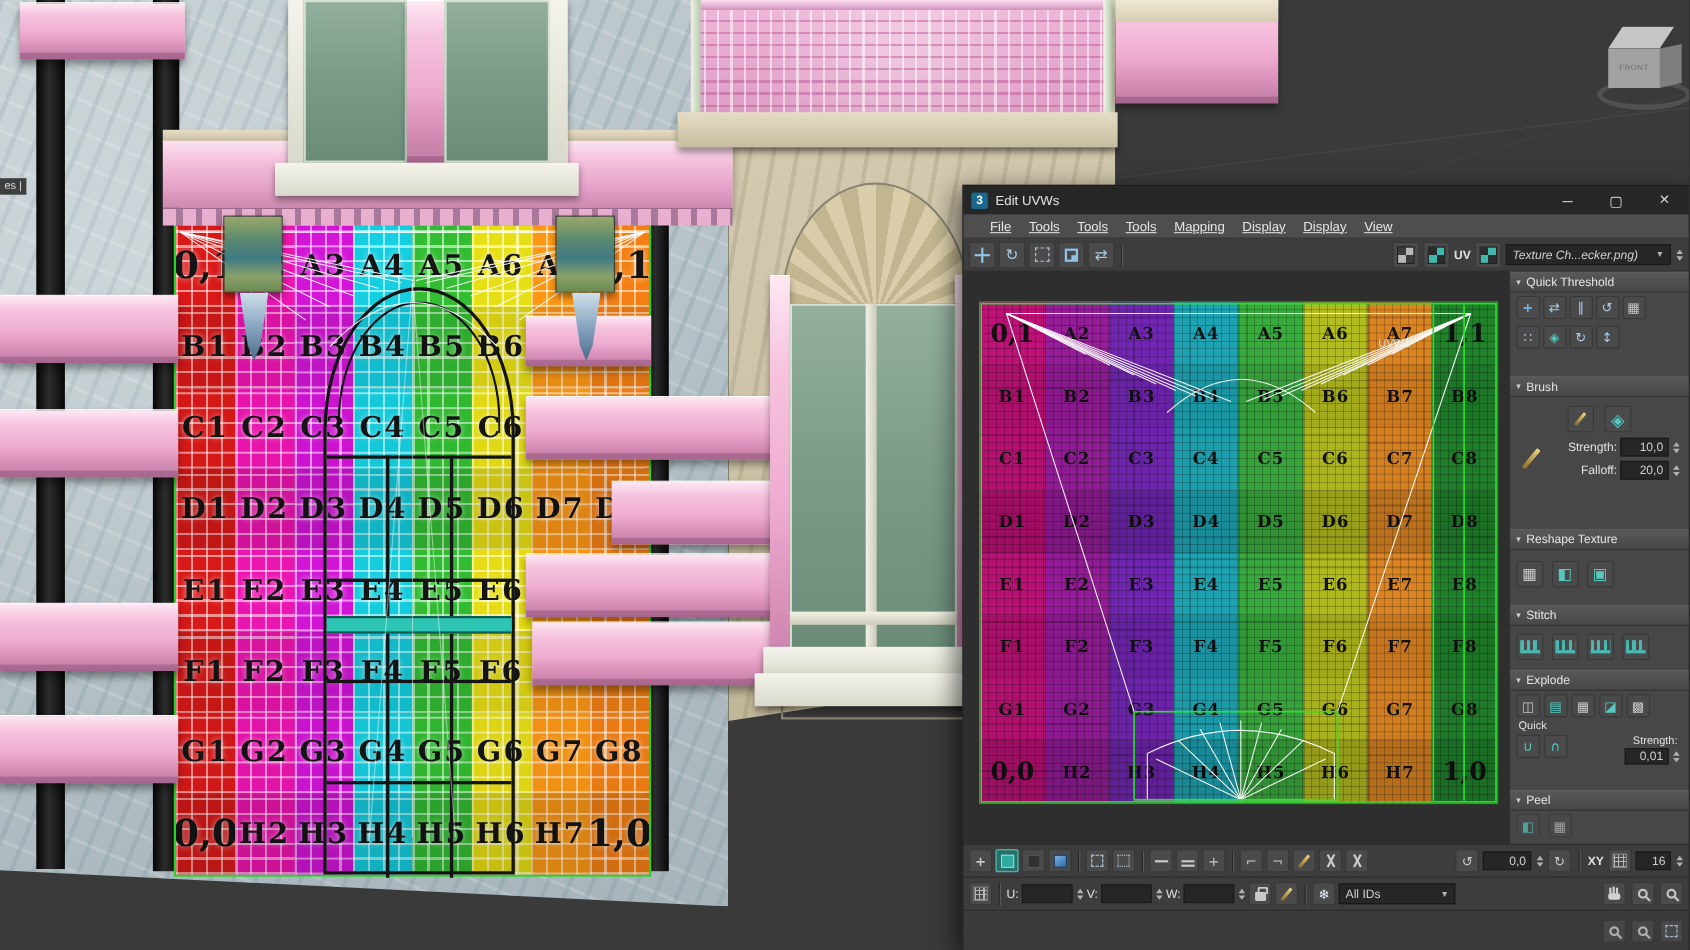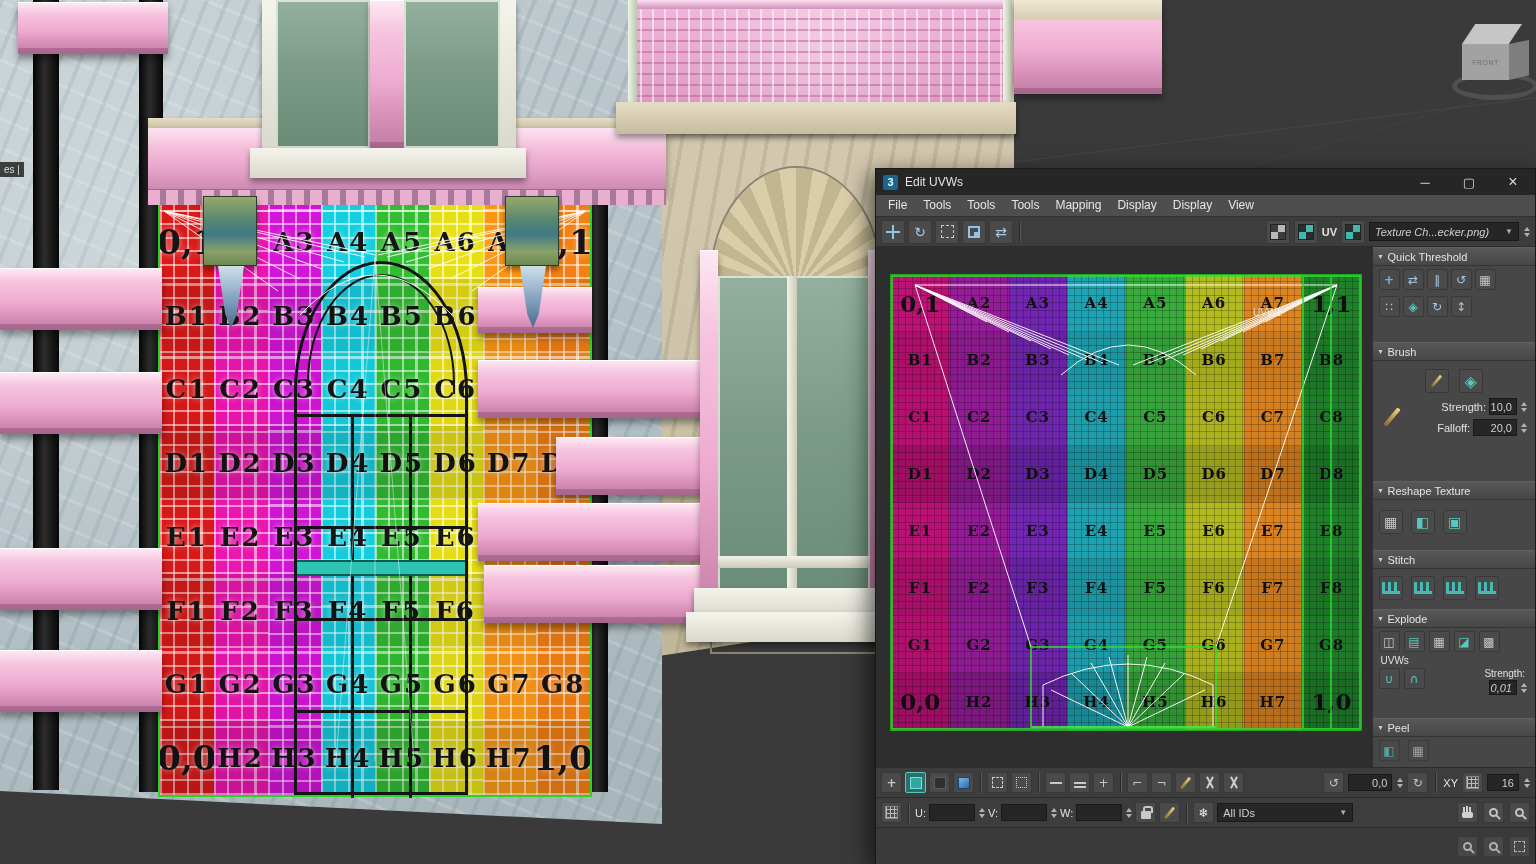--- a/index.html
+++ b/index.html
@@ -58,21 +58,21 @@
     background:#444; border:1px solid #191919; box-shadow:-6px 6px 22px rgba(0,0,0,.6);
     color:#dcdcdc; font-size:11px; }
   .titlebar { height:26px; background:#262626; display:flex; align-items:center; padding-left:7px; }
   .appicon { width:15px; height:15px; background:#19688c; border-radius:2px; color:#eaf6fb;
     font:700 11px "Liberation Sans",sans-serif; display:flex; align-items:center; justify-content:center; }
   .wtitle { margin-left:7px; font-size:12px; color:#e4e4e4; }
   .winbtns { margin-left:auto; display:flex; height:100%; }
   .winbtn { width:44px; height:100%; display:flex; align-items:center; justify-content:center;
     color:#d8d8d8; font-size:13px; }
   .menubar { height:22px; background:#4e4e4e; border-bottom:1px solid #303030;
-    display:flex; align-items:flex-end; padding-left:4px; }
+    display:flex; align-items:center; padding-left:16px;text-decoration:underline; }
   .menu-item { padding:0 8px; font-size:12px; color:#e6e6e6; line-height:22px; }
   .toolbar { height:30px; background:#3d3d3d; border-bottom:1px solid #2c2c2c;
     display:flex; align-items:center; gap:3px; padding:0 5px; }
   .tbtn { width:24px; height:24px; background:#4a4a4a; border:1px solid #383838; border-radius:2px;
     display:flex; align-items:center; justify-content:center; color:#a9c9e4;
     font:14px "DejaVu Sans",sans-serif; flex:none; }
   .tbtn.sm { width:21px; height:21px; font-size:12px; }
   .vsep { width:1px; height:20px; background:#2a2a2a; box-shadow:1px 0 0 #5a5a5a; margin:0 3px; flex:none; }
   .checker-ic { width:16px; height:16px; border:1px solid #222;
     background:conic-gradient(#b8b8b8 0 25%, #3c3c3c 25% 50%, #b8b8b8 50% 75%, #3c3c3c 75%); }
@@ -774,21 +774,21 @@
               </div>
             <div class="tbtn" style="color:#55c8c0;font-size:16px;">◈</div>
           </div>
           <div style="display:flex;">
             <div style="width:38px;display:flex;align-items:center;justify-content:center;">
               <span class="pencilic" style="height:22px;width:4px;"></span>
             </div>
             <div style="flex:1;">
               <div class="lblrow">
                 <span>Strength:</span>
-                <div class="fld" style="width:28px;">10,0</div>
+                <div class="fld" style="width:44px;">10,0</div>
                 <div class="spin">
                     <b class="up"></b>
                     <b class="dn"></b>
                   </div>
               </div>
               <div class="lblrow">
                 <span>Falloff:</span>
                 <div class="fld" style="width:44px;">20,0</div>
                 <div class="spin">
                     <b class="up"></b>
@@ -837,28 +837,28 @@
           <span>Explode</span>
         </div>
         <div style="height:90px;">
           <div class="prow" style="gap:4px;">
             <div class="tbtn sm" style="color:#c6c6c6;">◫</div>
             <div class="tbtn sm" style="color:#55c8c0;">▤</div>
             <div class="tbtn sm" style="color:#c6c6c6;">▦</div>
             <div class="tbtn sm" style="color:#55c8c0;">◪</div>
             <div class="tbtn sm" style="color:#c6c6c6;">▩</div>
           </div>
-          <div style="padding:0 8px;color:#e0e0e0;font-size:10px;">UVWs</div>
+          <div style="padding:0 8px;color:#e0e0e0;font-size:10px;">Quick</div>
           <div style="display:flex;align-items:flex-start;padding:2px 6px;gap:4px;">
             <div class="tbtn sm" style="color:#55c8c0;">∪</div>
             <div class="tbtn sm" style="color:#55c8c0;">∩</div>
             <div style="flex:1;">
               <div style="text-align:right;color:#e0e0e0;font-size:10px;padding-right:4px;">Strength:</div>
               <div class="lblrow" style="padding:1px 2px 0 0;">
-                <div class="fld" style="width:28px;height:15px;font-style:italic;">0,01</div>
+                <div class="fld" style="width:40px;height:15px;">0,01</div>
                 <div class="spin">
                     <b class="up"></b>
                     <b class="dn"></b>
                   </div>
               </div>
             </div>
           </div>
         </div>
 
         <div class="rhead">
@@ -920,21 +920,21 @@
         </div>
       <div style="margin-left:auto;display:flex;align-items:center;gap:4px;">
         <div class="tbtn sm" style="color:#c6c6c6;">↺</div>
         <div class="fld" style="width:44px;">0,0</div>
         <div class="spin">
             <b class="up"></b>
             <b class="dn"></b>
           </div>
         <div class="tbtn sm" style="color:#c6c6c6;">↻</div>
         <div class="vsep"></div>
-        <span class="blbl" style="font-weight:normal;">XY</span>
+        <span class="blbl" style="font-weight:bold;">XY</span>
         <div class="tbtn sm">
             <span class="gridsnap"></span>
           </div>
         <div class="fld" style="width:32px;">16</div>
         <div class="spin">
             <b class="up"></b>
             <b class="dn"></b>
           </div>
       </div>
     </div>
@@ -963,21 +963,21 @@
           <b class="dn"></b>
         </div>
       <div class="tbtn sm">
           <span class="lockic"></span>
         </div>
       <div class="tbtn sm">
           <span class="pencilic"></span>
         </div>
       <div class="vsep"></div>
       <div class="tbtn sm" style="color:#e8f4ff;">❄</div>
-      <div class="dd" style="width:136px;">
+      <div class="dd" style="width:106px;">
         <span>All IDs</span>
         <span class="caret">▼</span>
       </div>
       <div style="margin-left:auto;display:flex;align-items:center;gap:5px;">
         <div class="tbtn sm">
             <span class="hand">
               <i class="p"></i>
               <i class="f1"></i>
               <i class="f2"></i>
               <i class="f3"></i>

